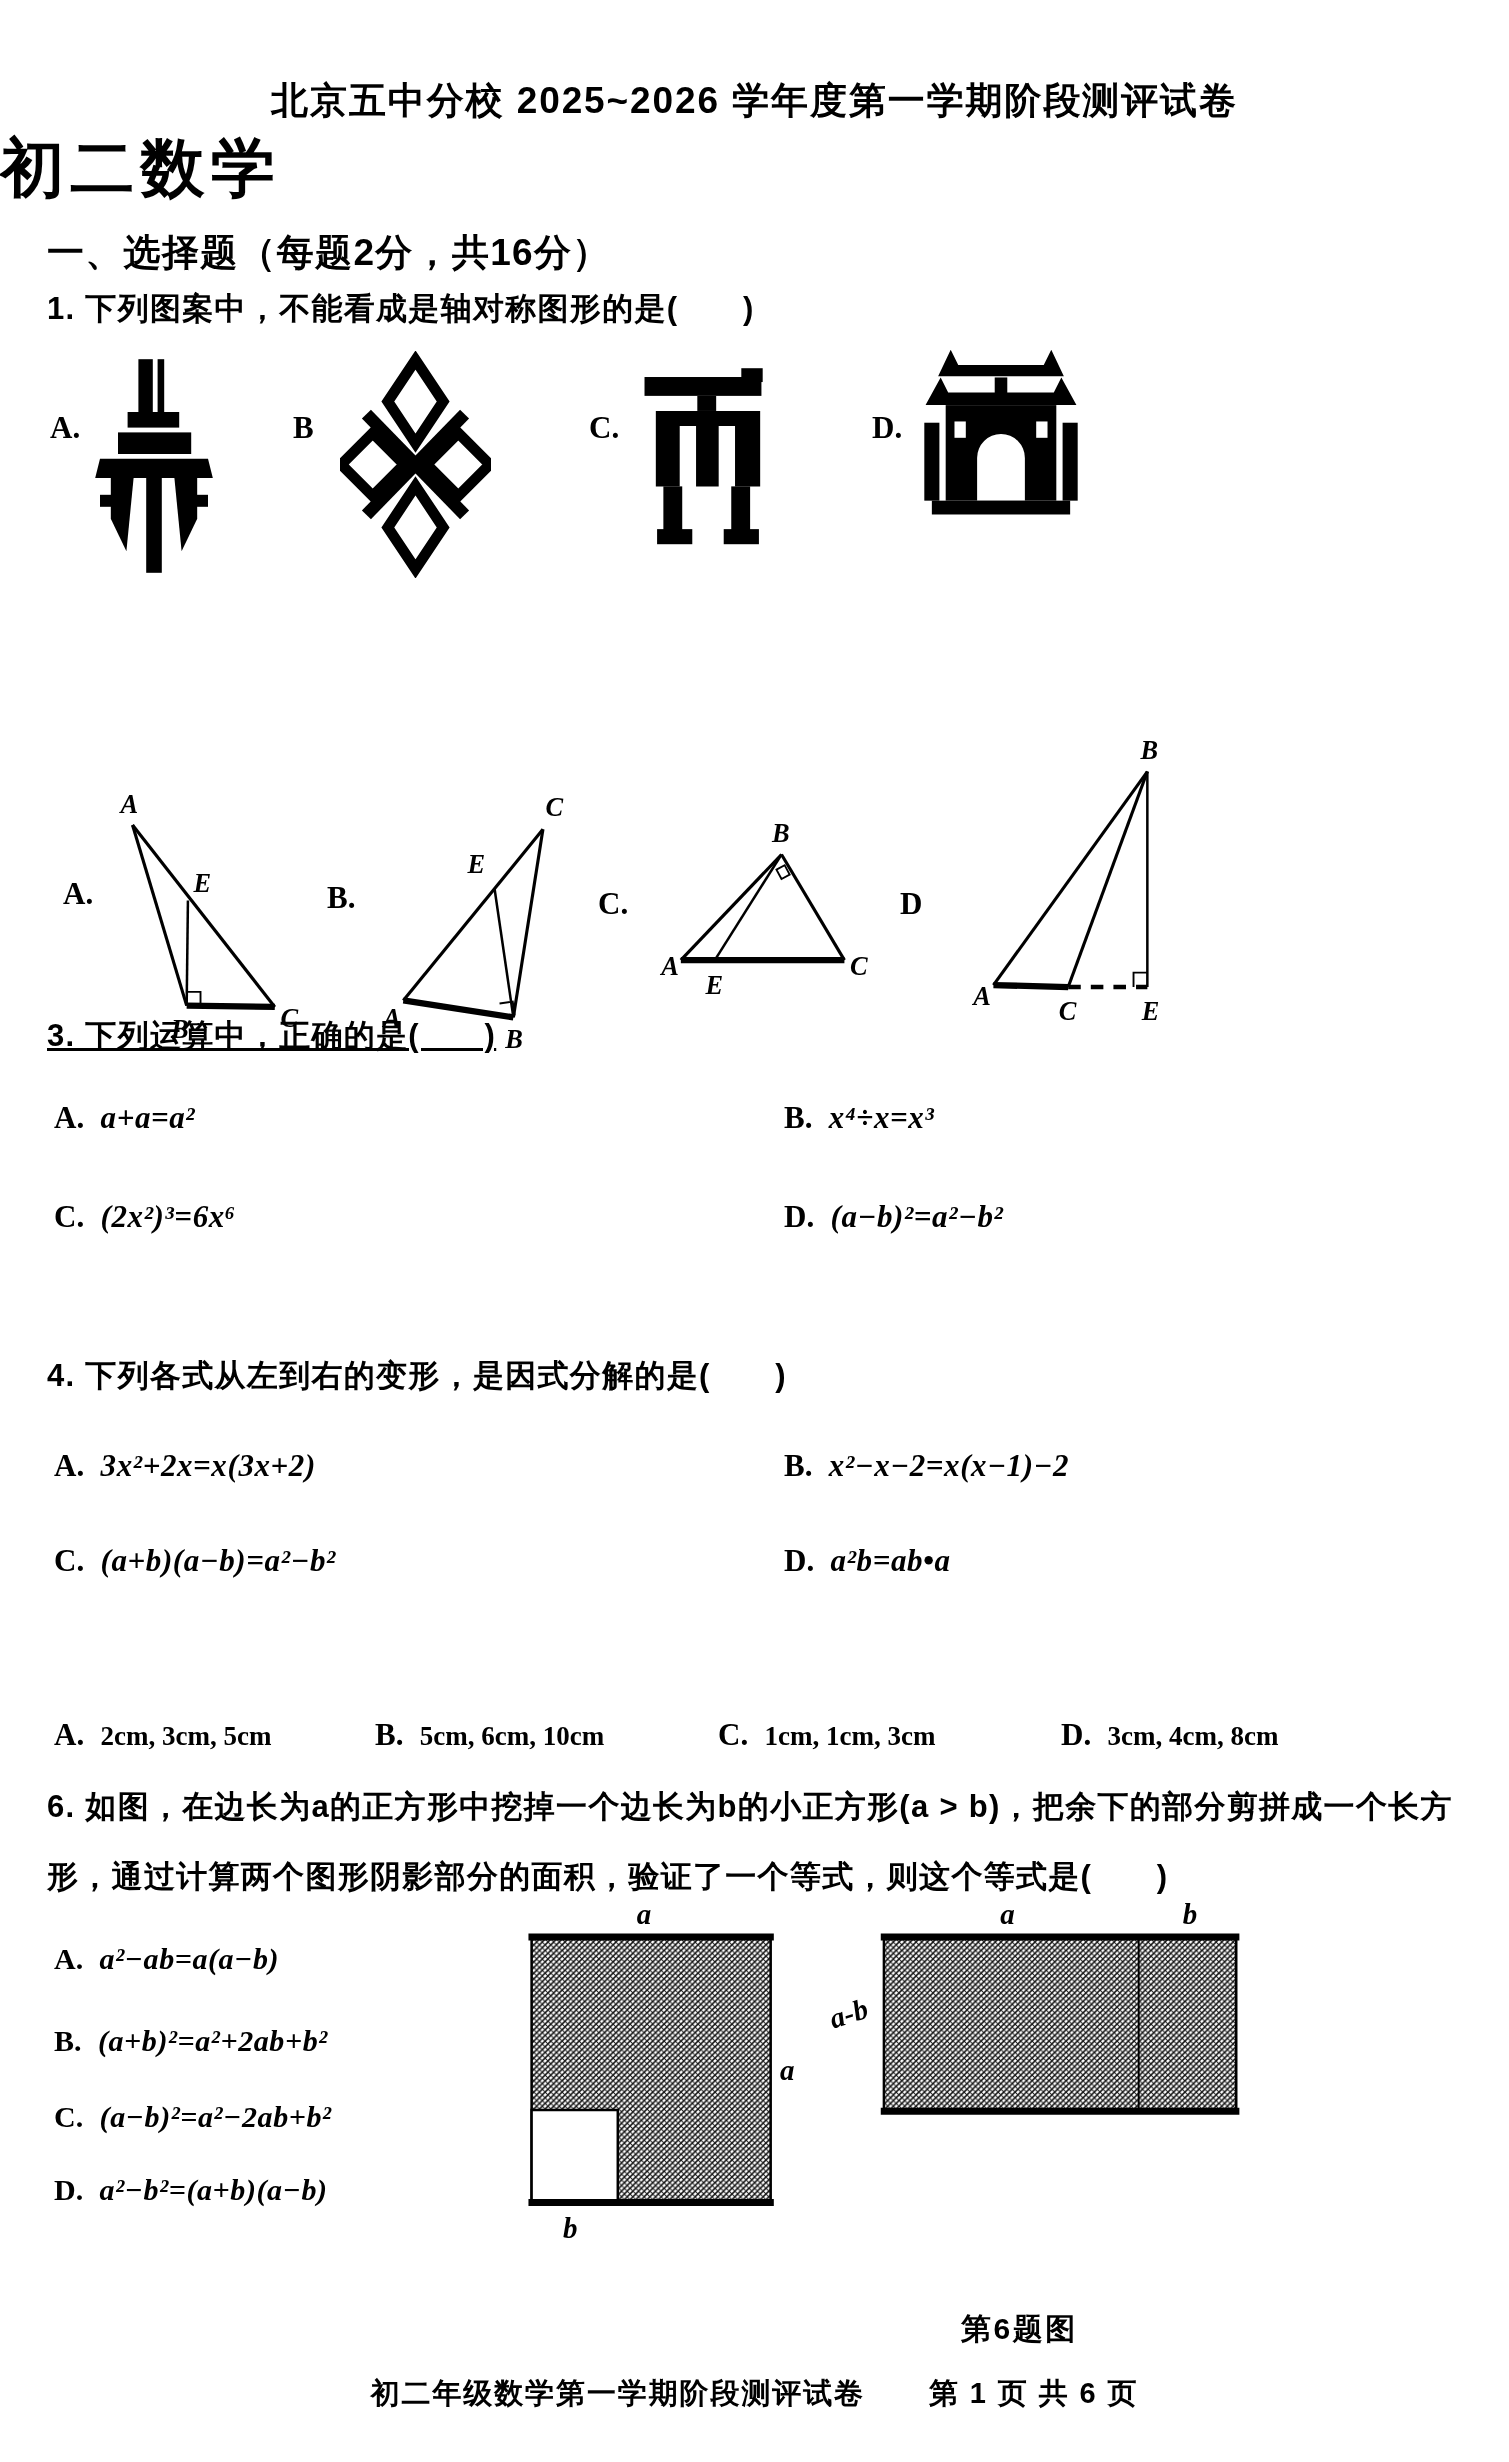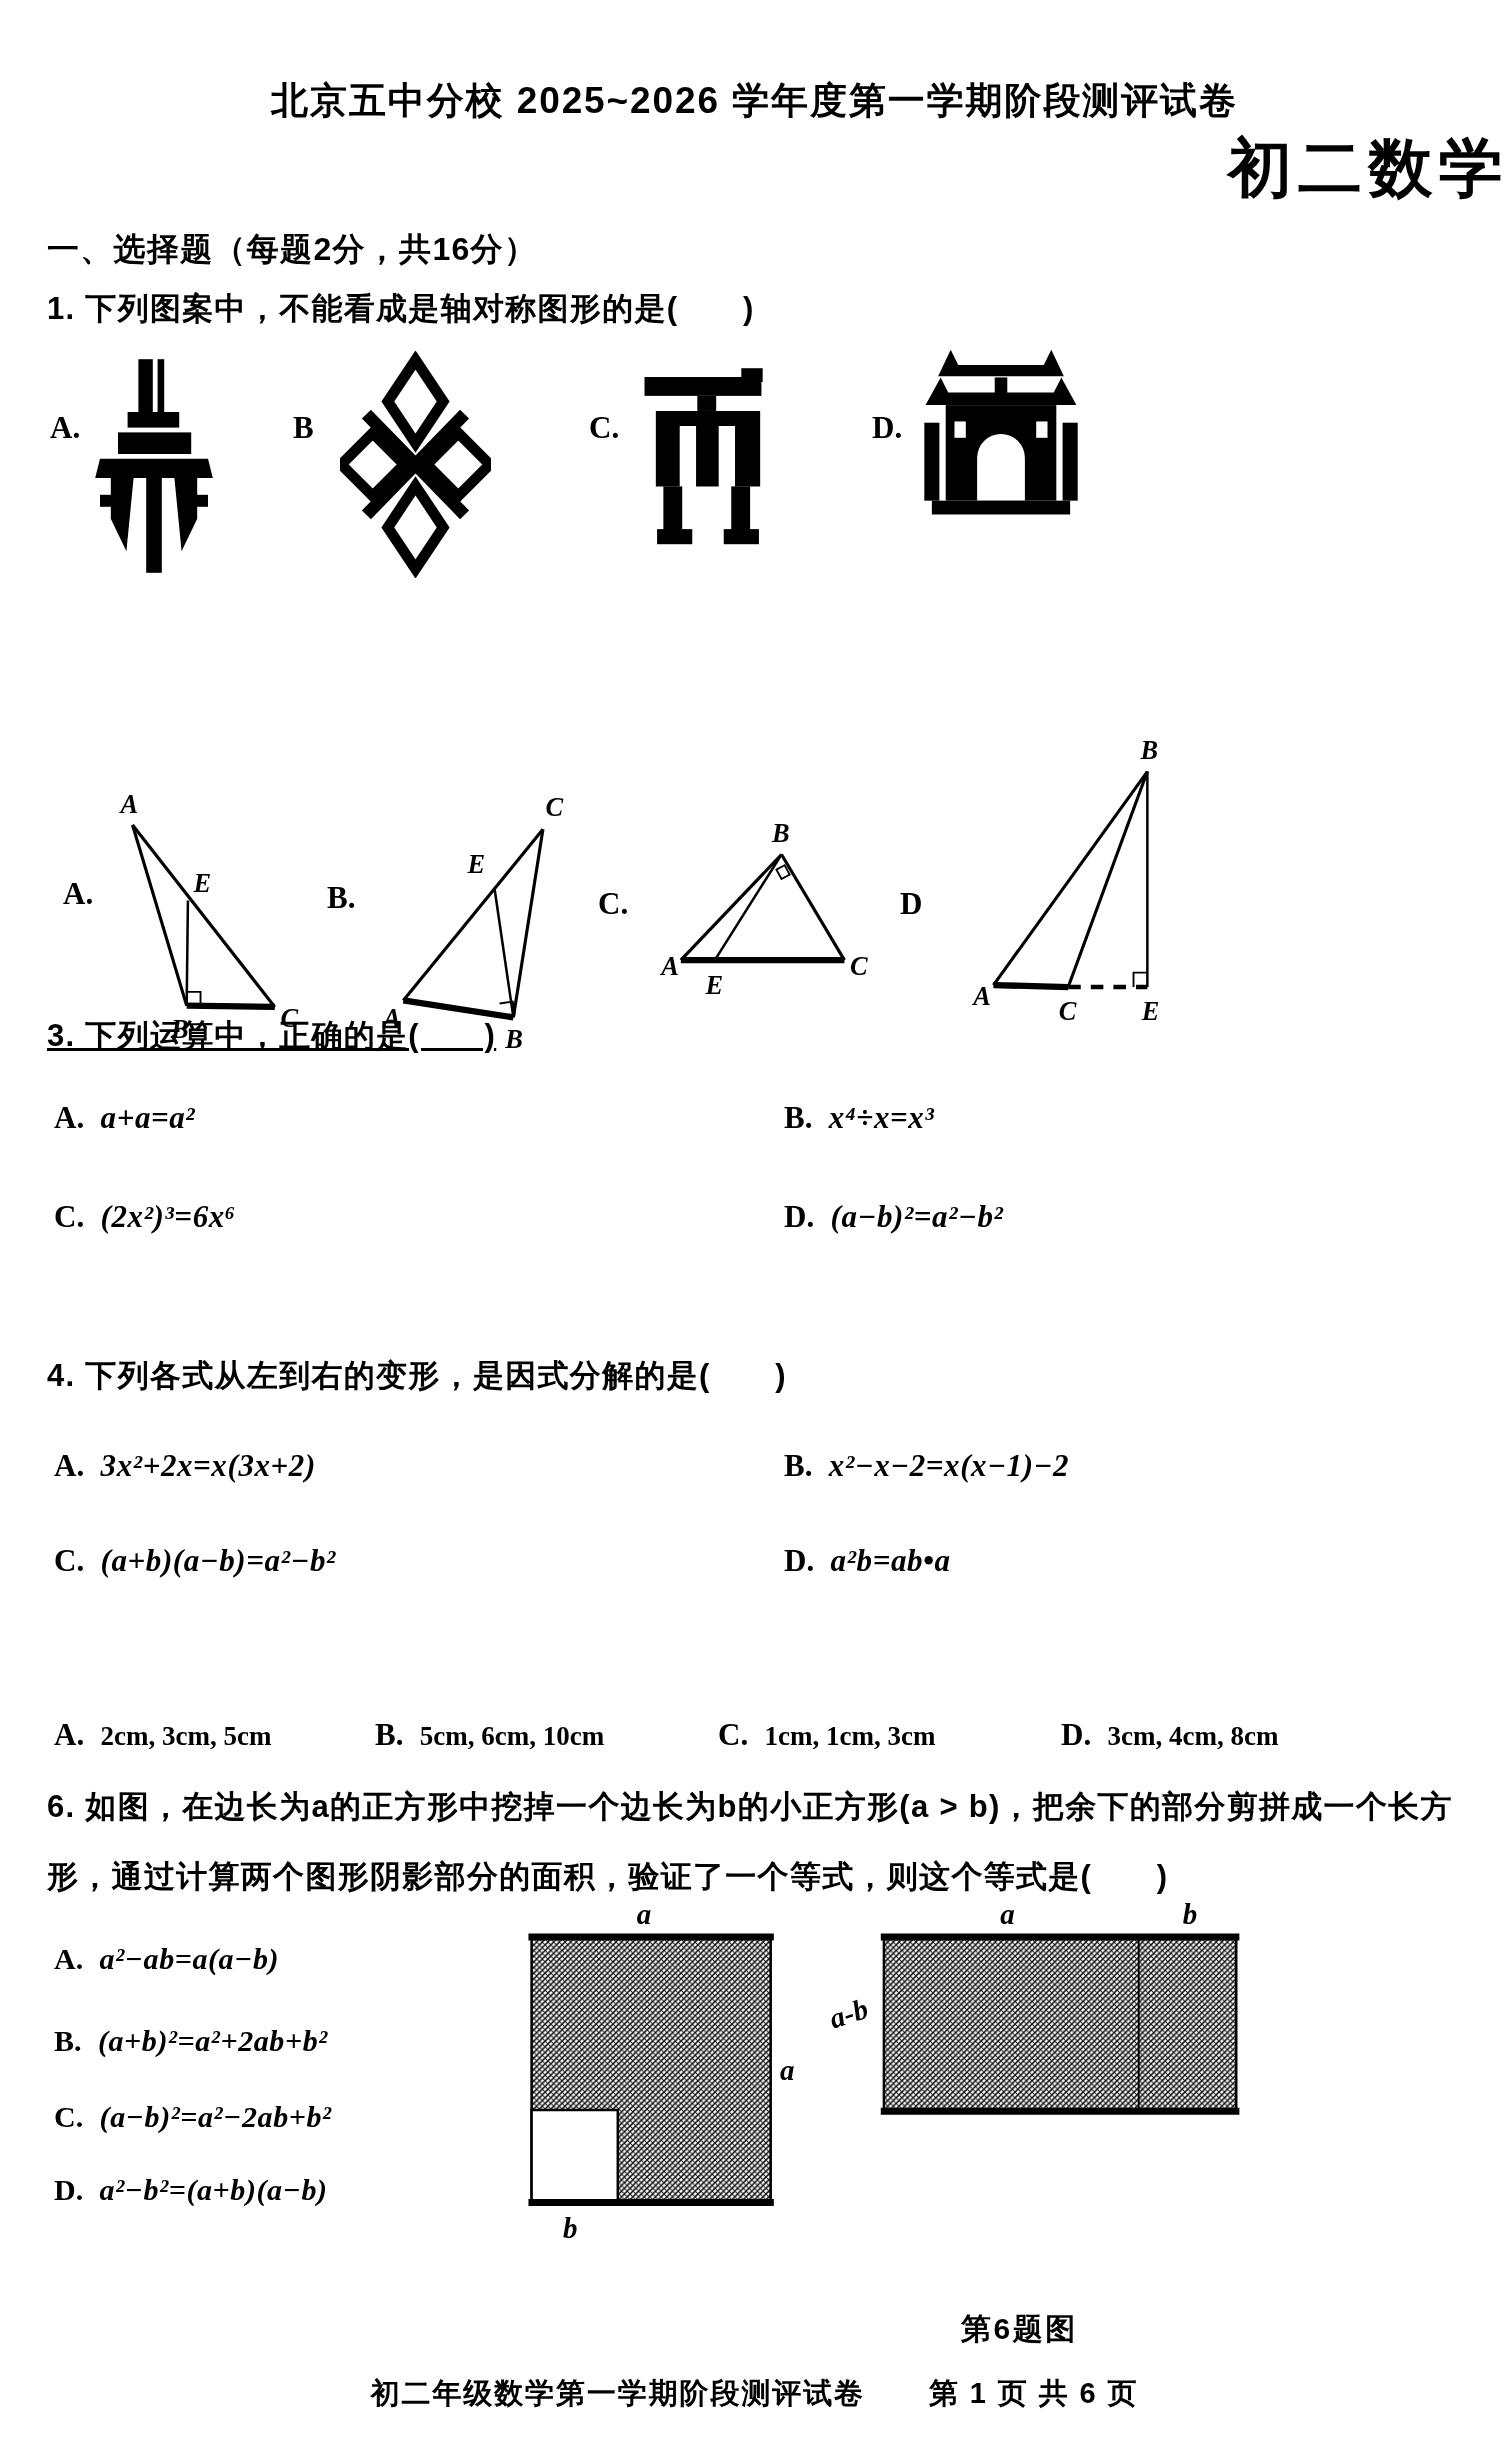--- a/index.html
+++ b/index.html
@@ -1,39 +1,39 @@
 <!DOCTYPE html>
 <html style="font-size:10px"><head>
 <meta charset="utf-8">
 <style>
   html,body{margin:0;padding:0;background:#e8e8e8;}
   .page{position:relative;width:1509px;height:2462px;background:#ffffff;overflow:hidden;
         font-family:"Liberation Sans",sans-serif;color:#000;}
   .abs{position:absolute;white-space:nowrap;}
   .title1{font-size:37px;font-weight:bold;letter-spacing:1.9px;}
   .title2{font-size:64px;font-weight:bold;letter-spacing:6.3px;}
-  .heading{font-size:32px;font-weight:bold;letter-spacing:1.3px;}
+  .heading{font-size:37px;font-weight:bold;letter-spacing:1.3px;}
   .stem{font-size:31px;font-weight:bold;letter-spacing:1.3px;}
   .optrow{display:flex;align-items:baseline;gap:16.4px;}
   .lab{font-family:"Liberation Serif",serif;font-weight:bold;font-size:31px;}
   .math{font-family:"Liberation Serif",serif;font-style:italic;font-weight:bold;font-size:31px;letter-spacing:0.6px;}
   .val{font-family:"Liberation Serif",serif;font-weight:bold;font-size:27px;}
   .caption{font-size:30px;font-weight:bold;letter-spacing:2.5px;}
   .footer{font-size:29px;font-weight:bold;letter-spacing:1.9px;}
   text.vtx{font-family:"Liberation Serif",serif;font-style:italic;font-weight:bold;font-size:42px;fill:#000;}
   text.figlab{font-family:"Liberation Serif",serif;font-style:italic;font-weight:bold;font-size:46px;fill:#000;}
   svg{display:block;}
 </style>
 </head>
 <body>
 
 <div class="page">
 
   <div class="abs title1" style="top:76px;left:0;width:1509px;text-align:center;">北京五中分校 2025~2026 学年度第一学期阶段测评试卷</div>
-  <div class="abs title2" style="top:125px;left:0;width:1509px;text-align:right;">初二数学</div>
+  <div class="abs title2" style="top:125px;left:0;width:1509px;text-align:left;">初二数学</div>
 
   <div class="abs heading" style="top:228px;left:47px;">一、选择题（每题2分，共16分）</div>
 
   <div class="abs stem" style="top:288px;left:47px;">1. 下列图案中，不能看成是轴对称图形的是(　　)</div>
 
   <div class="abs lab" style="top:410px;left:50px;">A.</div>
   <div class="abs lab" style="top:410px;left:293px;">B</div>
   <div class="abs lab" style="top:410px;left:589px;">C.</div>
   <div class="abs lab" style="top:410px;left:872px;">D.</div>
 

